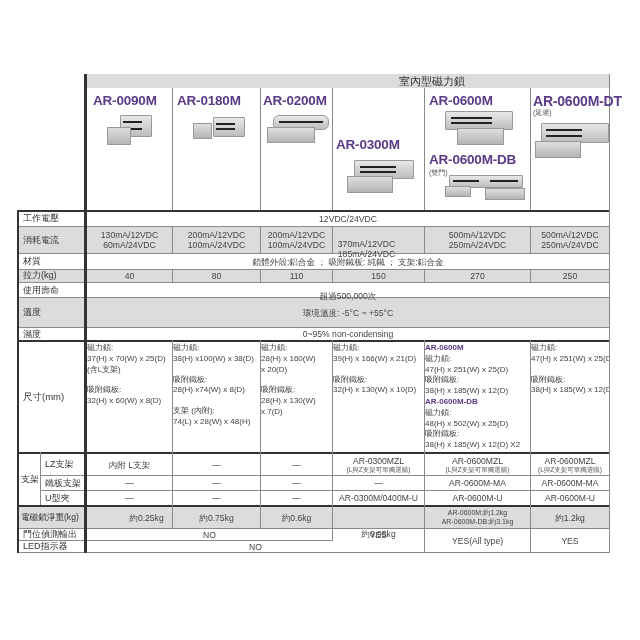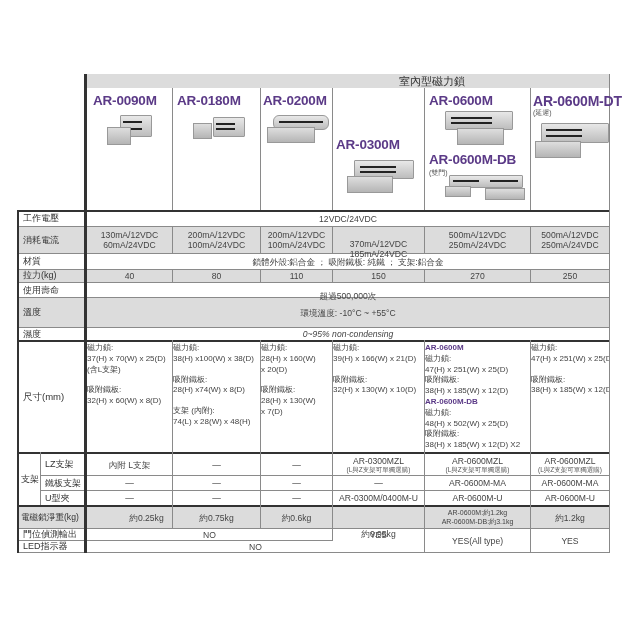--- a/index.html
+++ b/index.html
@@ -157,21 +157,21 @@
     <span>60mA/24VDC</span>
   </div>
 <div class="abs cell" style="left:173px;top:227px;width:87px;height:26px;">
     <span>200mA/12VDC</span>
     <span>100mA/24VDC</span>
   </div>
 <div class="abs cell" style="left:261px;top:227px;width:71px;height:26px;">
     <span>200mA/12VDC</span>
     <span>100mA/24VDC</span>
   </div>
-<div class="abs cell" style="left:333px;top:227px;width:91px;height:43px;">
+<div class="abs cell" style="left:321px;top:227px;width:91px;height:43px;">
     <span>370mA/12VDC</span>
     <span>185mA/24VDC</span>
   </div>
 <div class="abs cell" style="left:425px;top:227px;width:105px;height:26px;">
     <span>500mA/12VDC</span>
     <span>250mA/24VDC</span>
   </div>
 <div class="abs cell" style="left:531px;top:227px;width:78px;height:26px;">
     <span>500mA/12VDC</span>
     <span>250mA/24VDC</span>
@@ -186,25 +186,25 @@
 <div class="abs cell" style="left:261px;top:269px;width:71px;height:13px;">110</div>
 <div class="abs cell" style="left:333px;top:269px;width:91px;height:13px;">150</div>
 <div class="abs cell" style="left:425px;top:269px;width:105px;height:13px;">270</div>
 <div class="abs cell" style="left:531px;top:269px;width:78px;height:13px;">250</div>
 
 <div class="abs lbl" style="left:19px;top:283px;width:65px;height:14px;">使用壽命</div>
 <div class="abs cell" style="left:87px;top:283px;width:522px;height:26px;">超過500,000次</div>
 
 <div class="abs lbl" style="left:19px;top:298px;width:65px;height:29px;">溫度</div>
 <div class="abs cell" style="left:87px;top:298px;width:522px;height:29px;line-height:14px;">
-  <span>環境溫度: -10°C ~ +55°C</span>
+  <span>環境溫度: -5°C ~ +55°C</span>
 </div>
 
 <div class="abs lbl" style="left:19px;top:328px;width:65px;height:12px;border-radius:6px;">濕度</div>
-<div class="abs cell" style="left:87px;top:328px;width:522px;height:12px;font-style:italic;">0~95% non-condensing</div>
+<div class="abs cell" style="left:87px;top:328px;width:522px;height:12px;">0~95% non-condensing</div>
 
 <div class="abs lbl" style="left:19px;top:342px;width:65px;height:110px;font-size:9.5px;">尺寸(mm)</div>
 <div class="abs dim" style="left:87px;top:341px;width:85px;height:111px;">
   <div>磁力鎖:</div>
   <div>37(H) x 70(W) x 25(D)</div>
   <div>(含L支架)</div>
   <div style="height:10px;"></div>
   <div>吸附鐵板:</div>
   <div>32(H) x 60(W) x 8(D)</div>
 </div>

